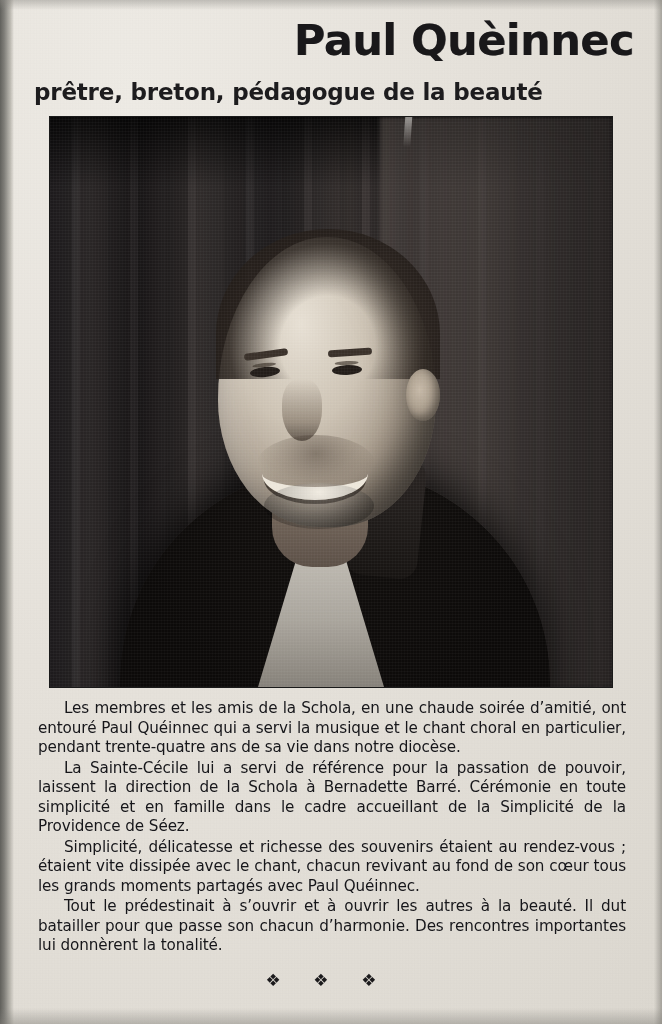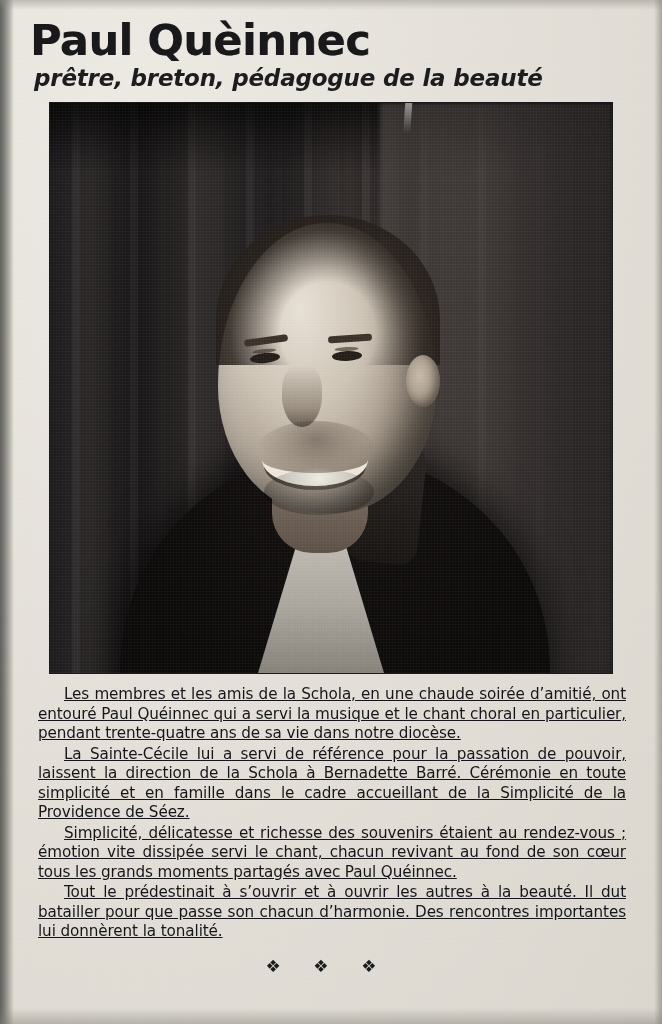--- a/index.html
+++ b/index.html
@@ -72,30 +72,30 @@
 
   .headline {
     font-family: "DejaVu Sans", sans-serif;
     font-weight: bold;
     font-size: 43px;
     line-height: 1.04;
     letter-spacing: -0.5px;
     color: #19181a;
     margin: 0 0 2px 8px;
     text-shadow: 0.5px 0 0 rgba(25,24,26,.55);
+    text-align: right;
   }
 
   .subhead {
     font-family: "DejaVu Sans", sans-serif;
     font-weight: bold;
-    font-style: italic;
     font-size: 23px;
     line-height: 1.1;
     color: #1d1c1e;
-    margin: 3px 0 12px 12px;
+    margin: 17px 0 12px 12px;
     letter-spacing: -0.2px;
   }
 
   
   .photo-wrap {
     position: relative;
     margin: 0 0 0 28px;
     width: 562px;
     height: 570px;
     background: #0d0d0e;
@@ -273,21 +273,21 @@
   
   .body {
     margin: 12px 8px 0 16px;
     font-family: "DejaVu Sans", sans-serif;
     font-size: 15.2px;
     line-height: 1.285;
     color: #16161a;
     text-align: justify;
     letter-spacing: -0.1px;
   }
-  .body p { margin: 0 0 1px 0; text-indent: 26px; text-decoration: underline; }
+  .body p { margin: 0 0 1px 0; text-indent: 26px; }
 
   .dingbats {
     margin-top: 14px;
     text-align: center;
     font-size: 17px;
     letter-spacing: 14px;
     color: #1b1a1c;
   }
 </style>
 </head>
@@ -318,21 +318,21 @@
       <div class="nose"></div>
       <div class="smile-shadow"></div>
       <div class="smile"></div>
       <div class="chin"></div>
       <div class="scratch"></div>
     </div>
 
     <div class="body">
       <p>Les membres et les amis de la Schola, en une chaude soirée d’amitié, ont entouré Paul Quéinnec qui a servi la musique et le chant choral en particulier, pendant trente-quatre ans de sa vie dans notre diocèse.</p>
       <p>La Sainte-Cécile lui a servi de référence pour la passation de pouvoir, laissent la direction de la Schola à Bernadette Barré. Cérémonie en toute simplicité et en famille dans le cadre accueillant de la Simplicité de la Providence de Séez.</p>
-      <p>Simplicité, délicatesse et richesse des souvenirs étaient au rendez-vous ; émotion vite dissipée servi le chant, chacun revivant au fond de son cœur tous les grands moments partagés avec Paul Quéinnec.</p>
+      <p>Simplicité, délicatesse et richesse des souvenirs étaient au rendez-vous ; étaient vite dissipée avec le chant, chacun revivant au fond de son cœur tous les grands moments partagés avec Paul Quéinnec.</p>
       <p>Tout le prédestinait à s’ouvrir et à ouvrir les autres à la beauté. Il dut batailler pour que passe son chacun d’harmonie. Des rencontres importantes lui donnèrent la tonalité.</p>
     </div>
 
     <div class="dingbats">❖ ❖ ❖</div>
   </div>
 
   <div id="left-edge"></div>
   <div id="right-edge"></div>
   <div id="top-edge"></div>
   <div id="bottom-edge"></div>

